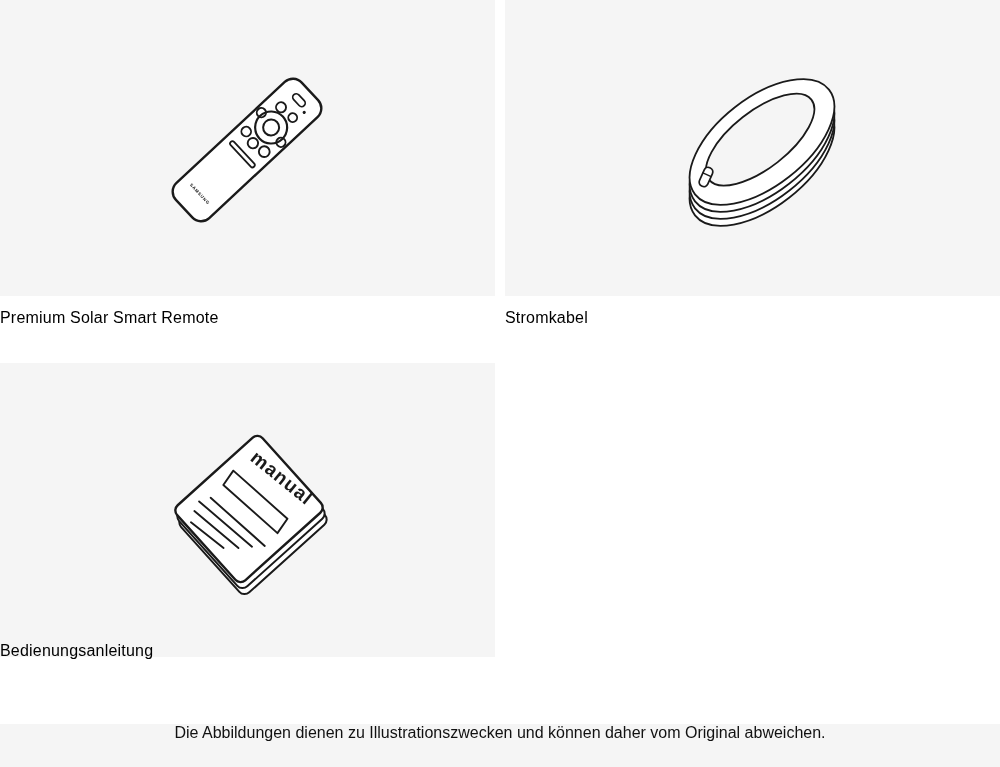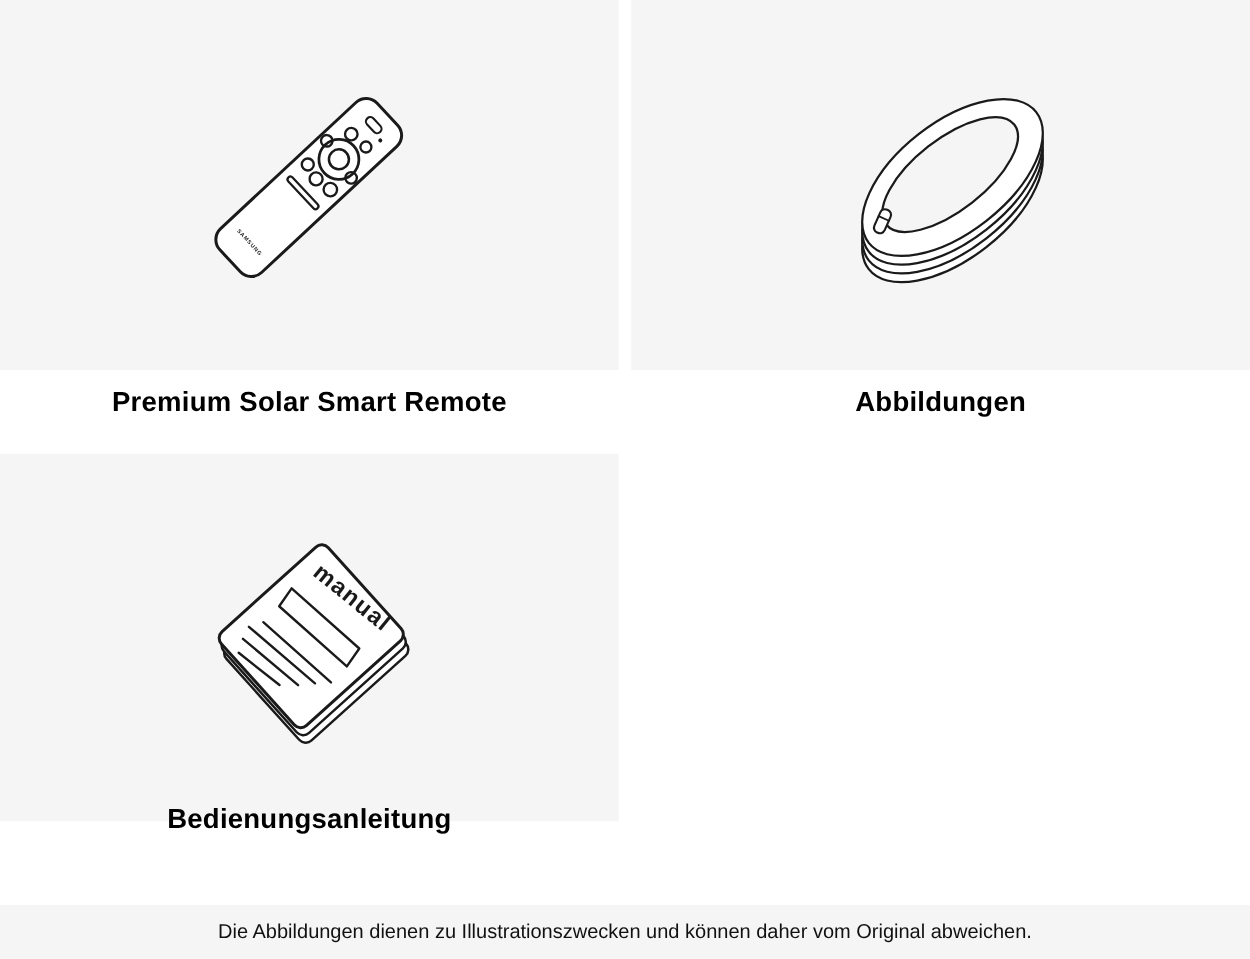--- a/index.html
+++ b/index.html
@@ -6,29 +6,29 @@
   body{
     width:1000px;height:767px;position:relative;overflow:hidden;
     font-family:"Liberation Sans", sans-serif;color:#000;
   }
   .panel{position:absolute;background:#f5f5f5;}
   .panel svg{display:block;width:100%;height:100%;}
   #panel-remote{left:0;top:0;width:495px;height:296px;}
   #panel-cable{left:505px;top:0;width:495px;height:296px;}
   #panel-manual{left:0;top:363px;width:495px;height:294px;}
   .item-label{
-    position:absolute;text-align:center;
-    font-size:22px;font-weight:700;letter-spacing:.2px;color:#000;
+    position:absolute;text-align:left;
+    font-size:16px;font-weight:400;letter-spacing:.2px;color:#000;
   }
   #label-remote{left:0;top:309px;width:495px;}
   #label-cable{left:505px;top:309px;width:495px;}
   #label-manual{left:0;top:642px;width:495px;}
   .footer-bar{
     position:absolute;left:0;top:724px;width:1000px;height:43px;
-    background:#f5f5f5;display:flex;align-items:center;justify-content:center;
+    background:#f5f5f5;display:flex;align-items:flex-start;justify-content:center;
   }
   .footer-bar .disclaimer{font-size:16px;font-weight:400;color:#111;}
   .lineart{stroke:#1a1a1a;fill:none;stroke-linecap:round;stroke-linejoin:round;}
   text.art-text{stroke:none;fill:#1a1a1a;font-family:"Liberation Sans",sans-serif;}
 </style>
 </head>
 <body>
 
 <div class="panel" id="panel-remote">
   <svg viewBox="0 0 495 296">
@@ -105,18 +105,18 @@
         <path d="M -32 -39 L -23 30" stroke-width="1.9"></path>
         <path d="M -21 -34 L -13 38" stroke-width="1.9"></path>
 
         <text transform="translate(39,0) rotate(81)" text-anchor="middle" class="art-text" font-size="19" font-weight="bold" letter-spacing="1.2">manual</text>
       </g>
     </g>
   </svg>
 </div>
 
 <div class="item-label" id="label-remote">Premium Solar Smart Remote</div>
-<div class="item-label" id="label-cable">Abbildungen</div>
+<div class="item-label" id="label-cable">Stromkabel</div>
 <div class="item-label" id="label-manual">Bedienungsanleitung</div>
 
 <div class="footer-bar">
   <span class="disclaimer">Die Abbildungen dienen zu Illustrationszwecken und können daher vom Original abweichen.</span>
 </div>
 
 </body></html>

